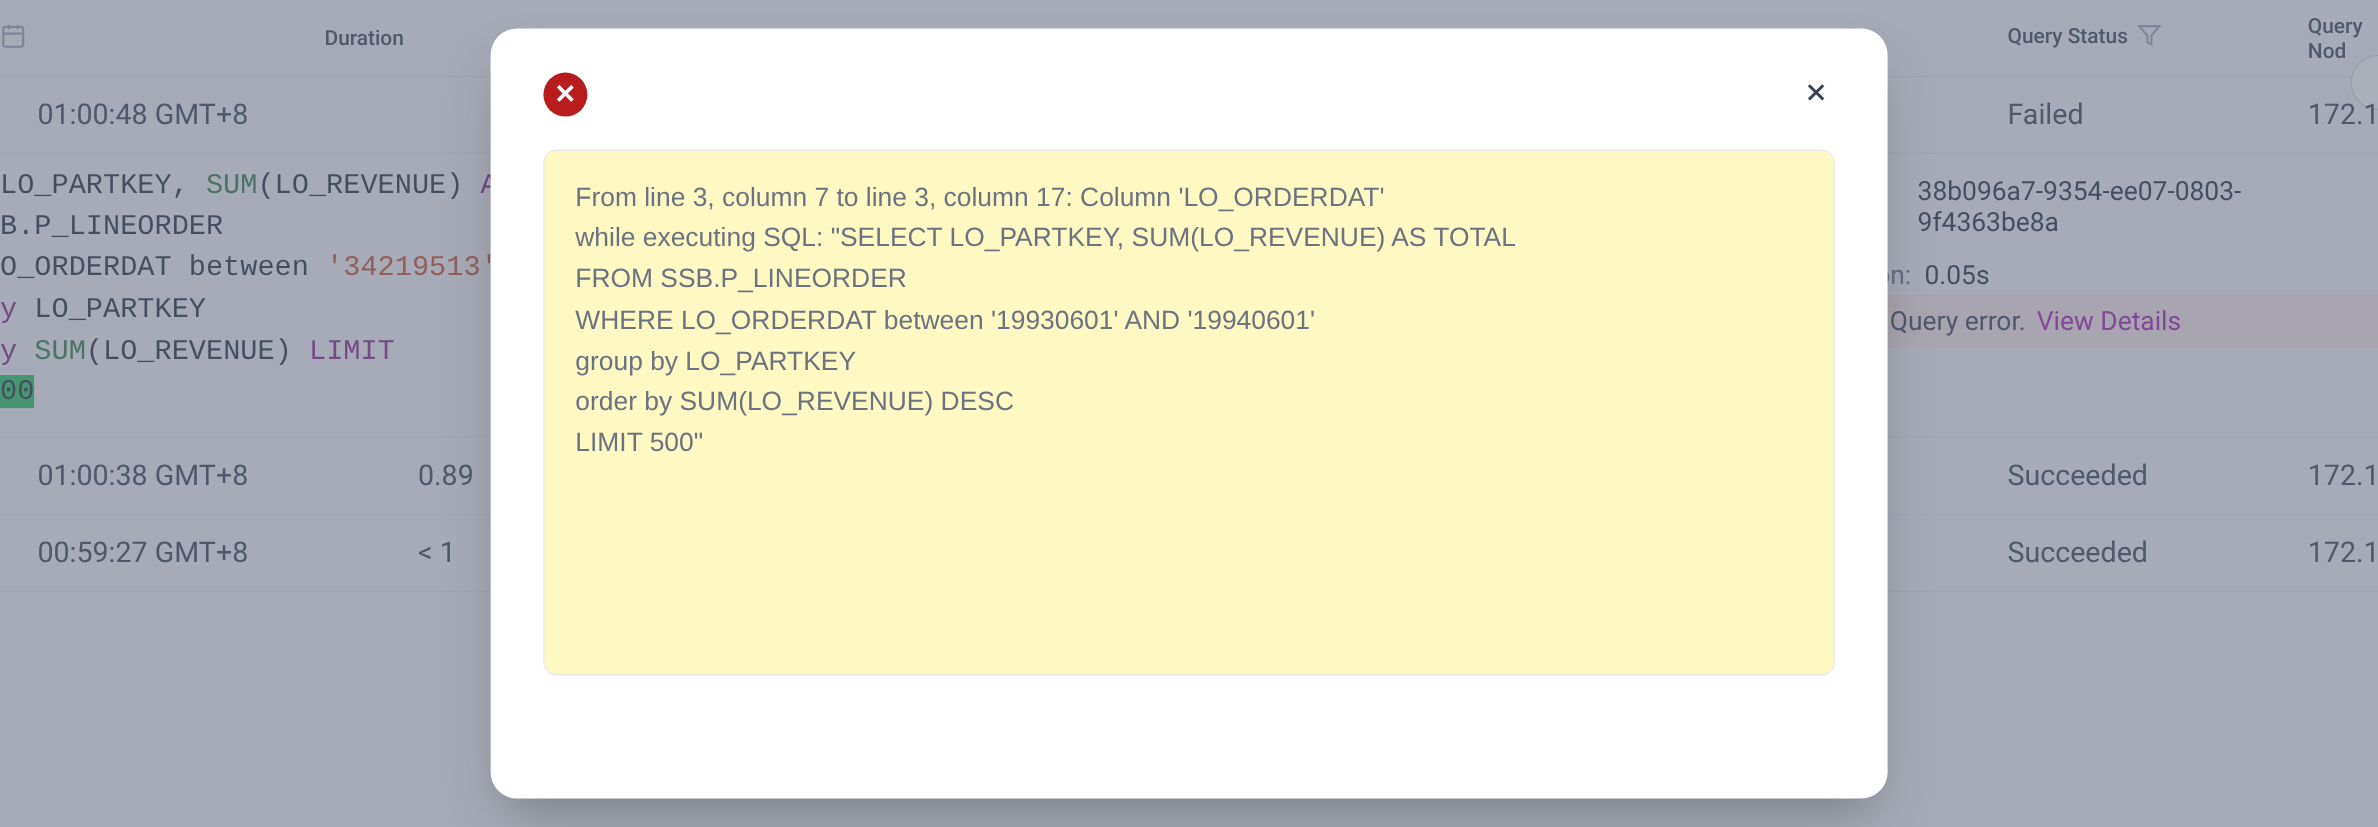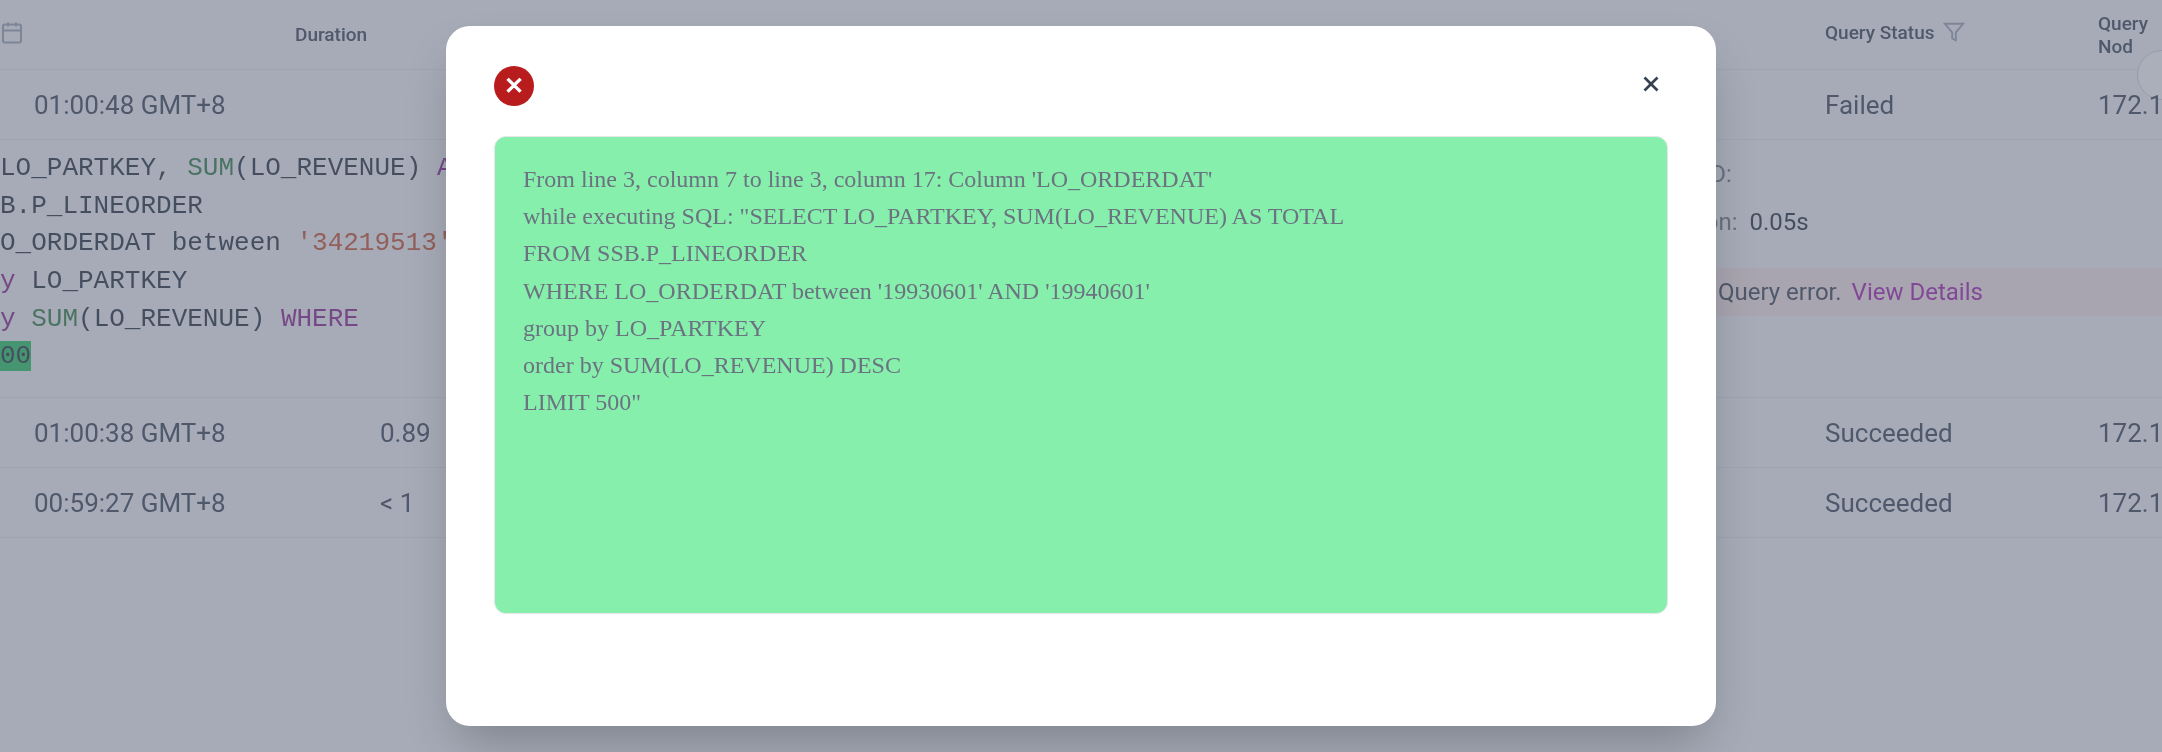--- a/index.html
+++ b/index.html
@@ -262,22 +262,22 @@
       padding: 4px;
       line-height: 1;
     }
     
     .error-message-box {
       width: 100%;
       height: 478px;
       border: 1px solid #e5e7eb;
       border-radius: 12px;
       padding: 24px 28px;
-      background: #86efac;
-      font-family: Liberation Serif, serif;
+      background: #fef9c3;
+      font-family: Liberation Sans, sans-serif;
       font-size: 24px;
       line-height: 1.55;
       color: #6b7280;
       white-space: pre-wrap;
       overflow: auto;
     }
     
     
     .top-right-btn {
       position: absolute;
@@ -321,26 +321,27 @@
     <span class="row-time">01:00:48 GMT+8</span>
     <span class="row-status">Failed</span>
     <span class="row-node">172.16.20.9</span>
   </div>
 
   <div class="expanded-row">
     <div class="sql-display"><span class="sql-plain">LO_PARTKEY, </span><span class="sql-func">SUM</span><span class="sql-plain">(LO_REVENUE) </span><span class="sql-keyword">AS</span>
 <span class="sql-plain">B.P_LINEORDER</span>
 <span class="sql-plain">O_ORDERDAT between </span><span class="sql-string">'34219513'</span>
 <span class="sql-keyword">y</span><span class="sql-plain"> LO_PARTKEY</span>
-<span class="sql-keyword">y</span><span class="sql-plain"> </span><span class="sql-func">SUM</span><span class="sql-plain">(LO_REVENUE) </span><span class="sql-keyword">WHERE</span>
+<span class="sql-keyword">y</span><span class="sql-plain"> </span><span class="sql-func">SUM</span><span class="sql-plain">(LO_REVENUE) </span><span class="sql-keyword">LIMIT</span>
 <span class="sql-highlight sql-plain">00</span></div>
 
     <div class="query-meta">
       <div class="query-meta-row">
         <span>ry ID:</span>
+        <span class="query-meta-value">38b096a7-9354-ee07-0803-9f4363be8a</span>
       </div>
       <div class="query-meta-row">
         <span>ation:</span>
         <span class="query-meta-value">0.05s</span>
       </div>
     </div>
 
     <div class="query-error-banner">
       <span class="error-icon-small">✕</span>
       <span class="error-text">Query error.</span>

